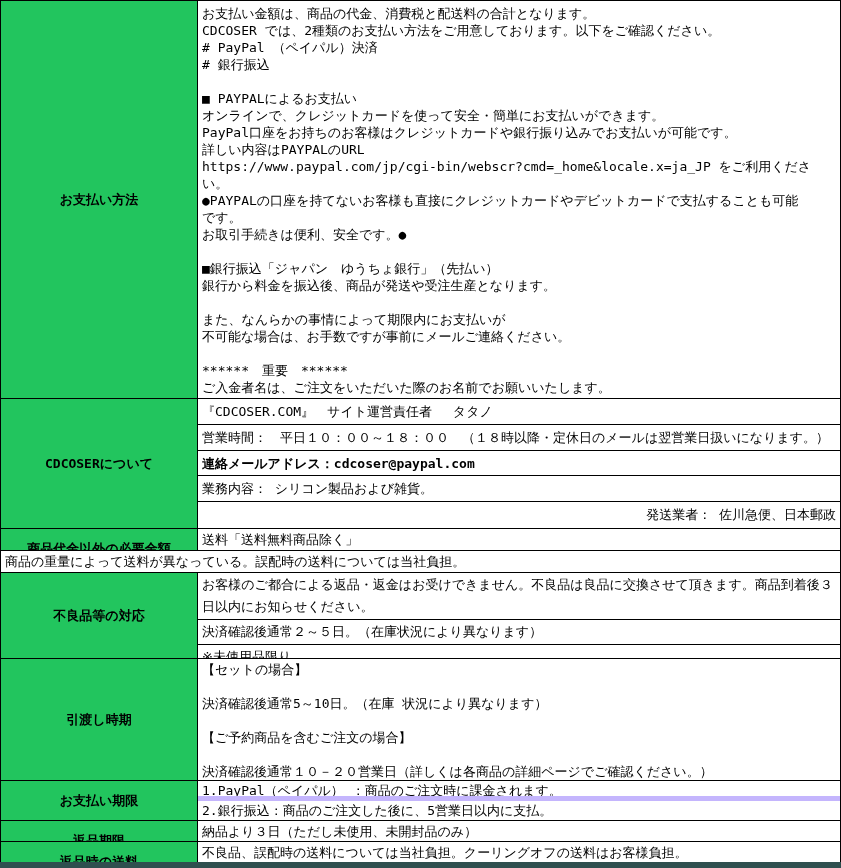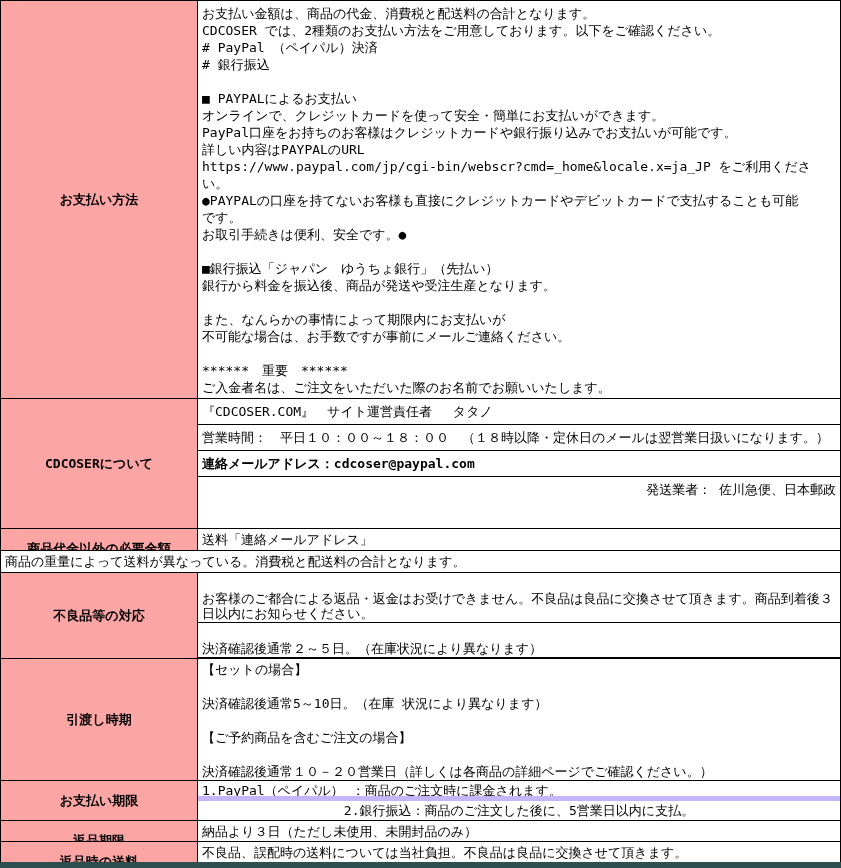--- a/index.html
+++ b/index.html
@@ -20,21 +20,21 @@
   }
   .trow {
     display: flex;
     border-bottom: 1px solid #000;
     overflow: hidden;
   }
   .label {
     flex: 0 0 197px;
     width: 197px;
     border-right: 1px solid #000;
-    background: #fca5a5;
+    background: #22c55e;
     display: flex;
     align-items: center;
     justify-content: center;
     text-align: left;
     font-weight: bold;
     padding: 20px 4px;
   }
   .content { flex: 1; min-width: 0; }
   .pre {
     white-space: pre-wrap;
@@ -53,35 +53,34 @@
     height: 26px;
     padding: 3px 4px;
     line-height: 19px;
     border-bottom: 1px solid #000;
     overflow: hidden;
     white-space: nowrap;
   }
   .sub-cd:last-child { border-bottom: none; text-align: right; }
   .sub-tight {
     padding: 1px 4px;
-    line-height: 15px;
+    line-height: 22px;
     border-bottom: 1px solid #000;
     word-break: break-all;
-    margin-top: 17px;
   }
   .sub-tight:last-child { border-bottom: none; }
   .sub-pay {
     height: 20px;
     padding: 2px 4px;
     line-height: 15px;
     border-bottom: 5px solid #c4b5fd;
     overflow: hidden;
     white-space: nowrap;
   }
-  .sub-pay:last-child { border-bottom: none; text-align: center; }
+  .sub-pay:last-child { border-bottom: none; }
   .single { padding: 3px 4px; line-height: 15px; white-space: nowrap; overflow: hidden; }
   .bold { font-weight: bold; }
   
   .r0 { height: 398px; }
   .r1 { height: 130px; }
   .r2 { height: 22px; }
   .r3 { height: 22px; }
   .r4 { height: 86px; }
   .r5 { height: 122px; }
   .r6 { height: 40px; }
@@ -125,31 +124,32 @@
 ご支払い後に、メールにてお知らせいただけますと、大変スムーズに出荷させていただけます。
 ご協力いただけますようお願いいたします。</div>
   </div>
 
   <div class="trow r1">
     <div class="label">CDCOSERについて</div>
     <div class="content subcol">
       <div class="sub-cd">『CDCOSER.COM』　サイト運営責任者　 タタノ</div>
       <div class="sub-cd">営業時間：　平日１０：００～１８：００　（１８時以降・定休日のメールは翌営業日扱いになります。）</div>
       <div class="sub-cd bold">連絡メールアドレス：cdcoser@paypal.com</div>
+      <div class="sub-cd">業務内容： シリコン製品および雑貨。</div>
       <div class="sub-cd">発送業者： 佐川急便、日本郵政</div>
     </div>
   </div>
 
   <div class="trow r2">
     <div class="label">商品代金以外の必要金額</div>
-    <div class="content single">送料「連絡メールアドレス」</div>
+    <div class="content single">送料「送料無料商品除く」</div>
   </div>
 
   <div class="trow r3">
-    <div class="content single">商品の重量によって送料が異なっている。消費税と配送料の合計となります。</div>
+    <div class="content single">商品の重量によって送料が異なっている。誤配時の送料については当社負担。</div>
   </div>
 
   <div class="trow r4">
     <div class="label">不良品等の対応</div>
     <div class="content subcol">
       <div class="sub-tight">お客様のご都合による返品・返金はお受けできません。不良品は良品に交換させて頂きます。商品到着後３日以内にお知らせください。</div>
       <div class="sub-tight">決済確認後通常２～５日。（在庫状況により異なります）</div>
       <div class="sub-tight">※未使用品限り。</div>
       <div class="sub-tight">※セットの場合、問題あった部分を交換/商品代金以外の必要金額。</div>
     </div>
@@ -174,18 +174,18 @@
     </div>
   </div>
 
   <div class="trow r7">
     <div class="label">返品期限</div>
     <div class="content single">納品より３日（ただし未使用、未開封品のみ）</div>
   </div>
 
   <div class="trow r8">
     <div class="label">返品時の送料</div>
-    <div class="content single">不良品、誤配時の送料については当社負担。不良品は良品に交換させて頂きます。</div>
+    <div class="content single">不良品、誤配時の送料については当社負担。クーリングオフの送料はお客様負担。</div>
   </div>
 
 </div>
 
 <div class="footer-bar"></div>
 
 </body></html>

